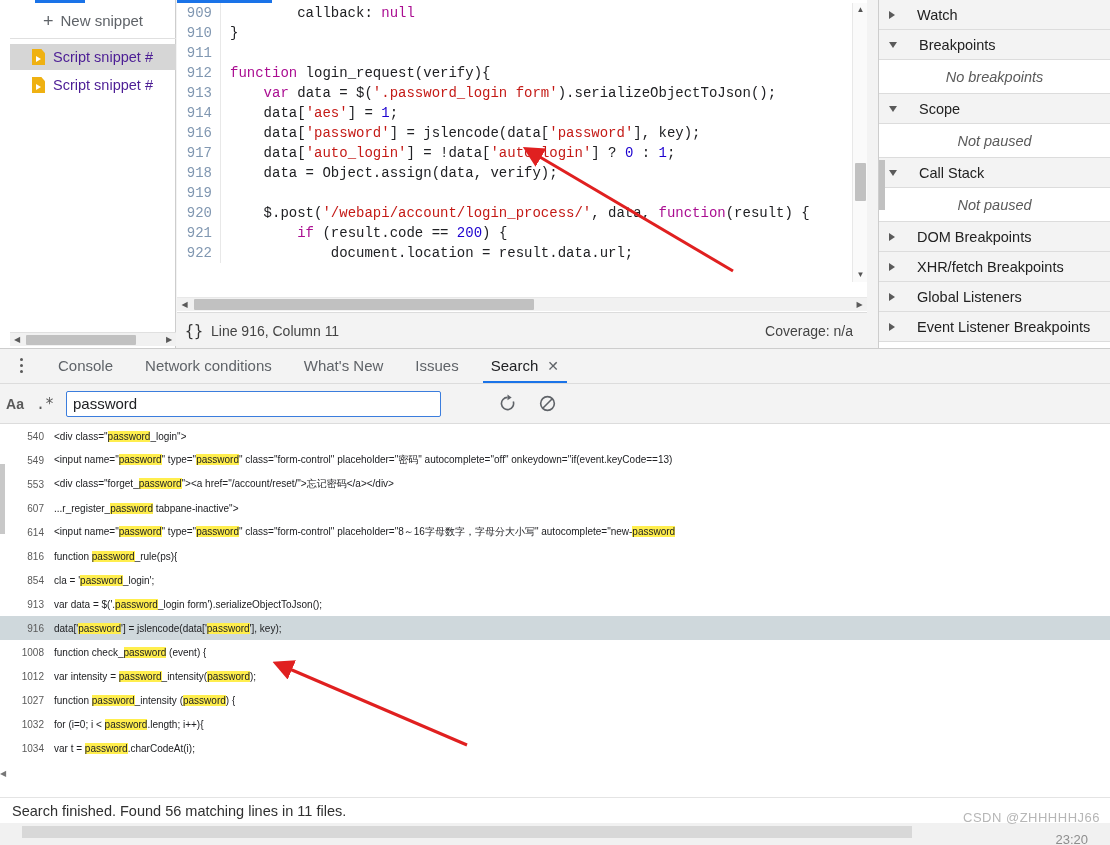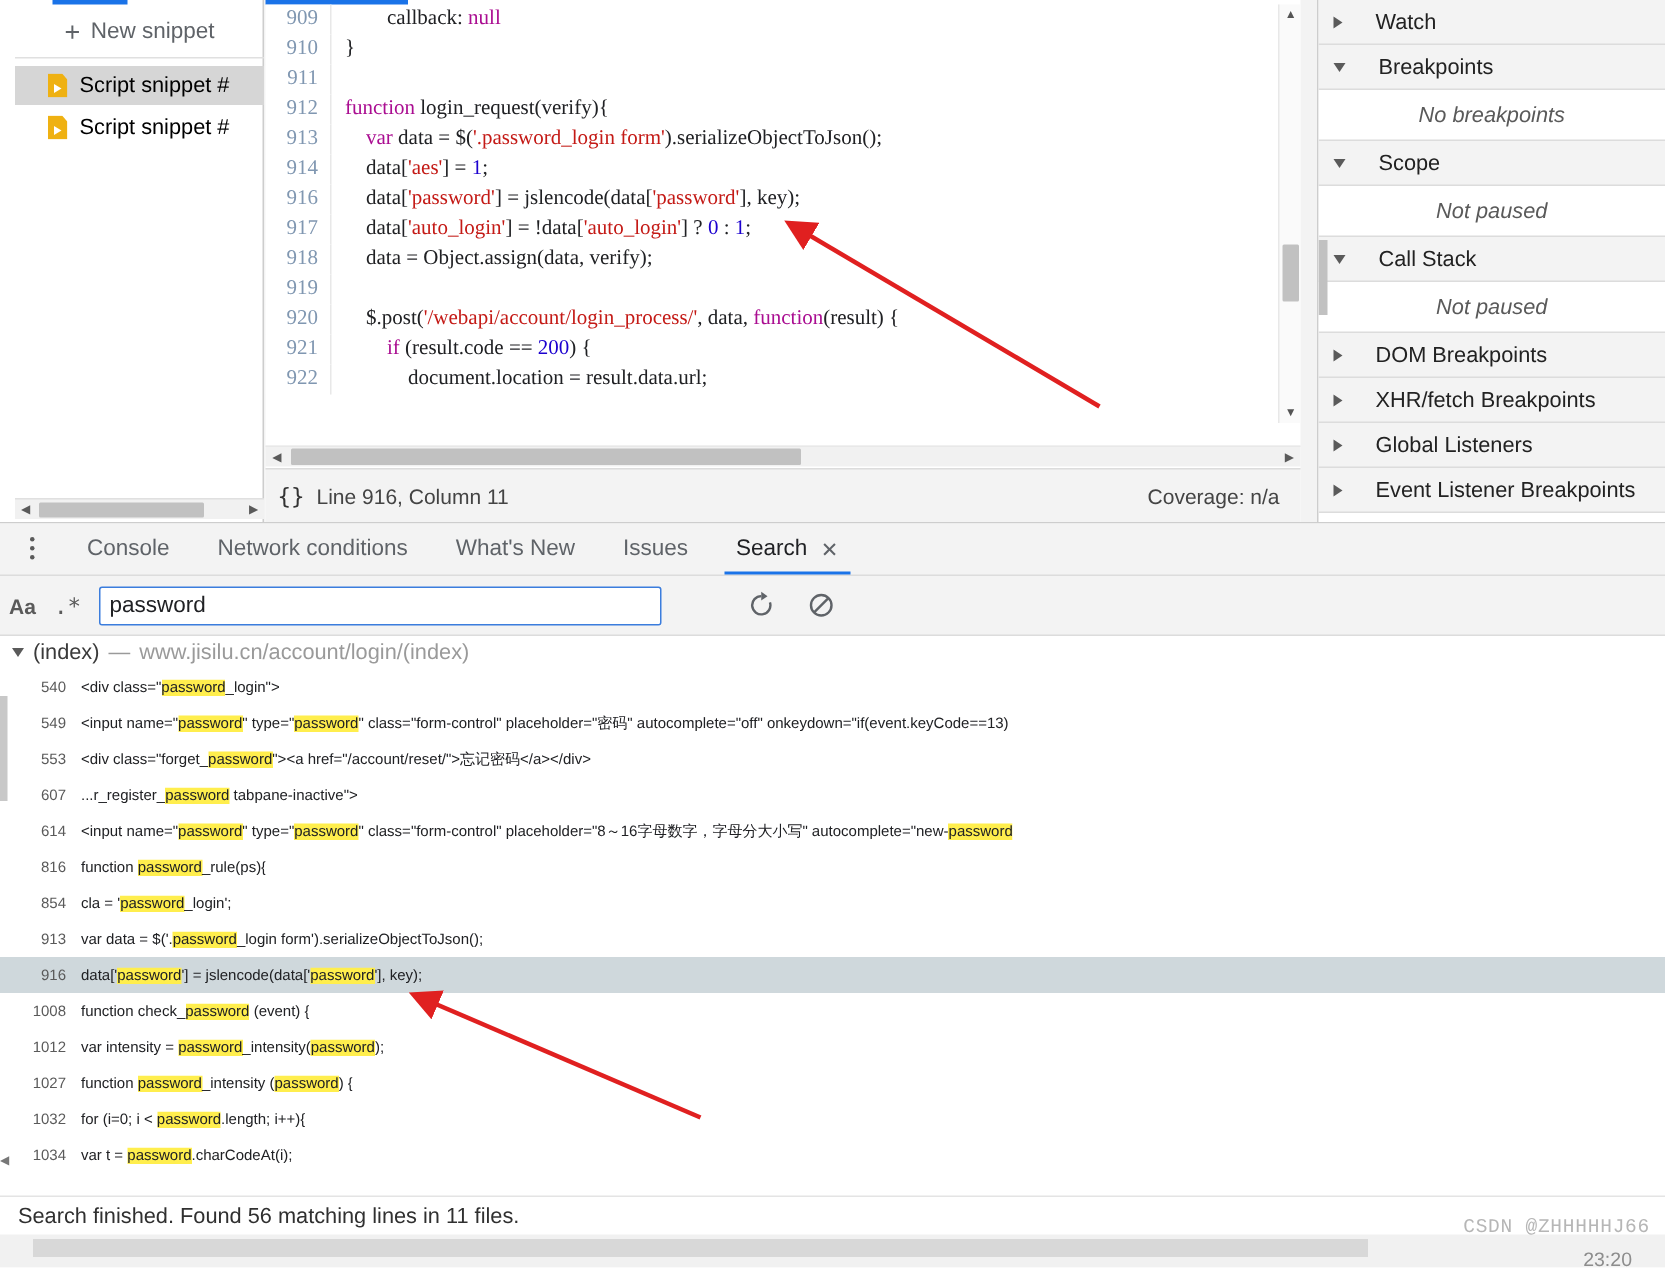--- a/index.html
+++ b/index.html
@@ -23,21 +23,21 @@
   .new-snippet {
     position:absolute; left:10px; top:3px; width:166px; height:36px;
     display:flex; align-items:center; justify-content:center; gap:7px;
     font-size:15px; color:#5f6368; border-bottom:1px solid #e0e0e0;
     cursor:pointer;
   }
   .new-snippet .plus { font-size:18px; color:#5f6368; line-height:1; }
   .snip-row {
     position:absolute; left:10px; width:166px; height:26px;
     display:flex; align-items:center; gap:8px; padding-left:22px;
-    font-size:14.5px; color:#000000; cursor:pointer; white-space:nowrap; overflow:hidden;
+    font-size:14.5px; color:#4c1d95; cursor:pointer; white-space:nowrap; overflow:hidden;
   }
   .snip-row.sel { background:#d6d6d6; }
   .snip-row.r0 { top:44px; }
   .snip-row.r1 { top:72px; }
   .doc-ico { position:relative; width:13px; height:16px; flex:0 0 13px; }
   .doc-ico::before {
     content:""; position:absolute; left:0; top:0; width:13px; height:16px;
     background:#efb112; clip-path:polygon(0 0, 72% 0, 100% 26%, 100% 100%, 0 100%);
   }
   .doc-ico::after {
@@ -50,21 +50,21 @@
     display:flex; align-items:center;
   }
   .snip-hscroll .arr { width:14px; text-align:center; font-size:8px; color:#5a5a5a; }
   .snip-hscroll .thumb { height:10px; background:#c1c1c1; border-radius:1px; }
 
   
   .code-pane { position:absolute; left:177px; top:0; width:690px; height:348px; background:#fff; }
   .code-accent { position:absolute; left:0; top:0; width:95px; height:3px; background:#1a73e8; }
   .code-scroll { position:absolute; left:0; top:3px; width:690px; height:279px; overflow:hidden; }
   .code-line { display:flex; height:20px; line-height:20px; white-space:pre;
-    font-family:Liberation Serif, serif; font-size:14px; }
+    font-family:Liberation Mono, monospace; font-size:14px; }
   .ln { width:44px; flex:0 0 44px; text-align:right; padding-right:8px;
     color:#8097b1; background:#fff; border-right:1px solid #e8e8e8; }
   .ltxt { padding-left:9px; color:#202124; }
   .kw { color:#aa0d91; }
   .str { color:#c41a16; }
   .num { color:#1c00cf; }
 
   .code-vscroll {
     position:absolute; right:0; top:3px; width:15px; height:279px; background:#fafafa;
     border-left:1px solid #e8e8e8;
@@ -169,21 +169,21 @@
   }
   .drawer-foot { position:absolute; left:0; bottom:0; width:1110px; height:22px; background:#f1f1f1; }
   .drawer-foot .thumb { position:absolute; left:22px; top:3px; width:890px; height:12px; background:#d8d8d8; }
 
   
   .ann { position:absolute; left:0; top:0; width:1110px; height:845px; pointer-events:none; }
 
   .watermark {
     position:absolute; right:10px; bottom:20px;
     font-size:13px; color:#b6b6b6; letter-spacing:.5px;
-    font-family:Liberation Mono, monospace;
+    font-family:Liberation Sans, sans-serif;
   }
   .clock { position:absolute; right:22px; bottom:-2px; font-size:13px; color:#8d8d8d; }
 </style>
 </head>
 <body>
 
 <div id="app">
 
   <div class="top-region">
 
@@ -329,26 +329,20 @@
       <span class="sb-btn">
         <svg width="19" height="19" viewBox="0 0 20 20">
           <circle cx="10" cy="10" r="7.2" fill="none" stroke="#5f6368" stroke-width="1.7"></circle>
           <line x1="5" y1="15" x2="15" y2="5" stroke="#5f6368" stroke-width="1.7"></line>
         </svg>
       </span>
     </div>
 
     <div class="results">
       <div class="res-vscroll"></div>
-      <div class="res-file">
-        <span class="tri open"></span>
-        <span>(index)</span>
-        <span class="dash">—</span>
-        <span class="url">www.jisilu.cn/account/login/(index)</span>
-      </div>
       <div id="res-rows">
           <div class="res-row">
             <span class="rln">540</span>
             <span class="rtxt"><span>&lt;div class="</span><mark>password</mark><span>_login"&gt;</span></span>
           </div>
           <div class="res-row">
             <span class="rln">549</span>
             <span class="rtxt"><span>&lt;input name="</span><mark>password</mark><span>" type="</span><mark>password</mark><span>" class="form-control" placeholder="密码" autocomplete="off" onkeydown="if(event.keyCode==13)</span></span>
           </div>
           <div class="res-row">

